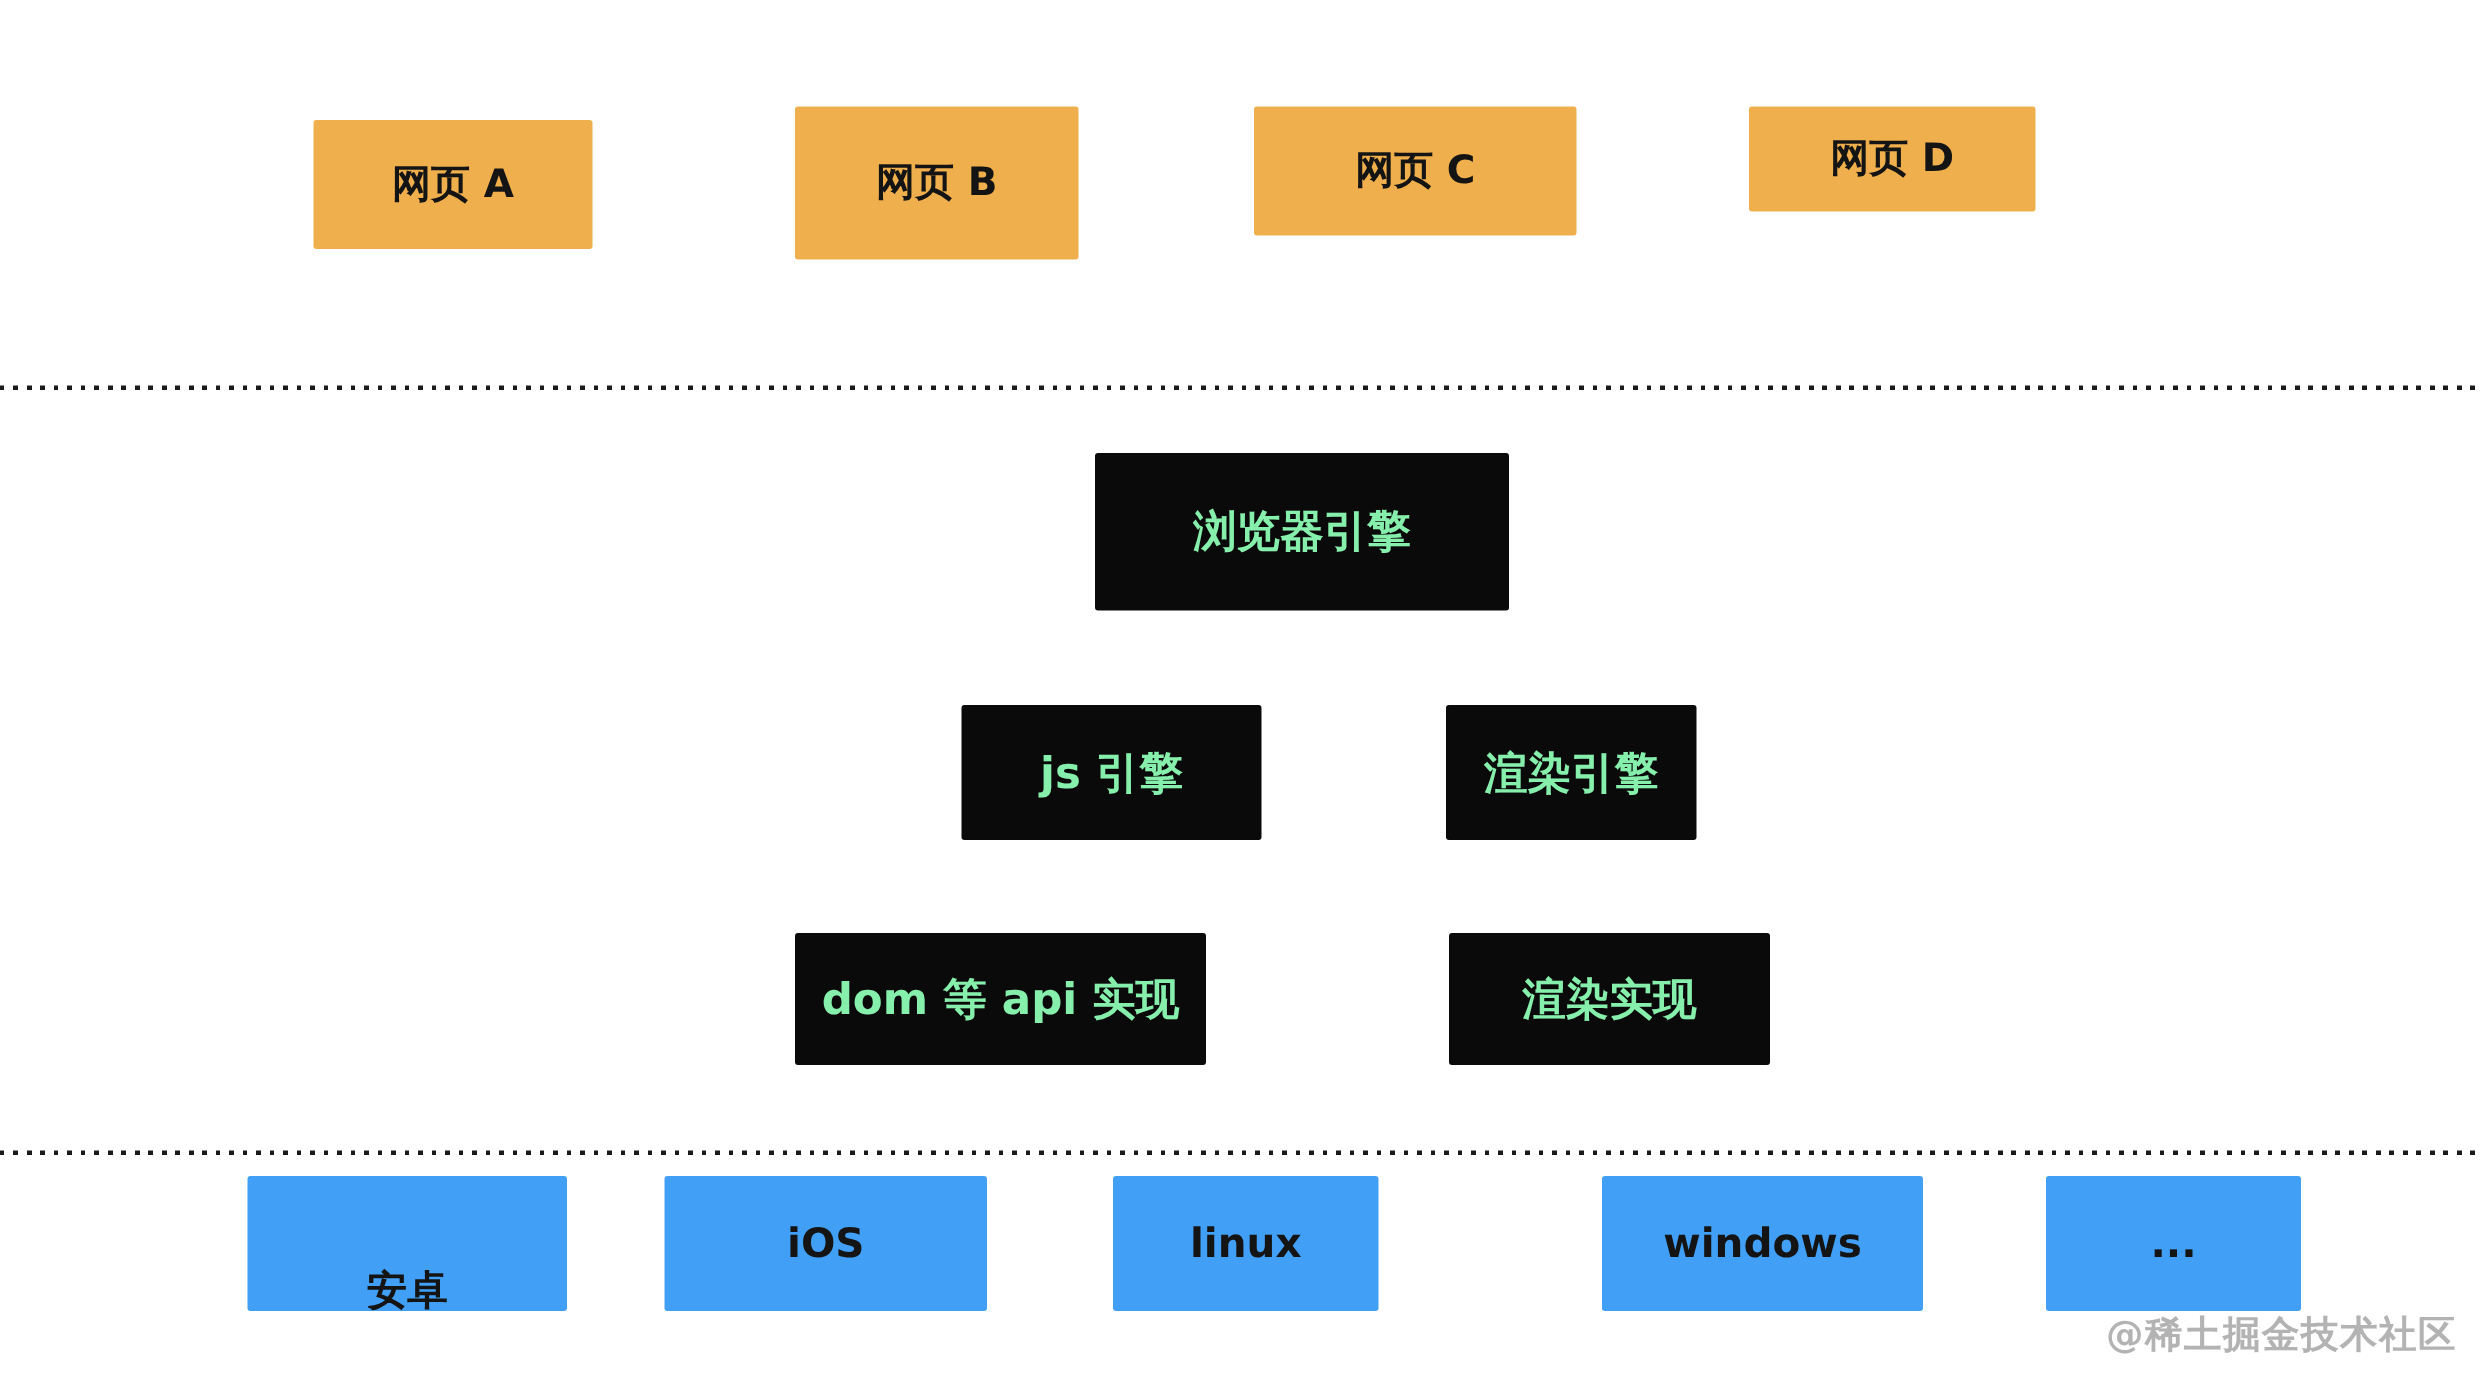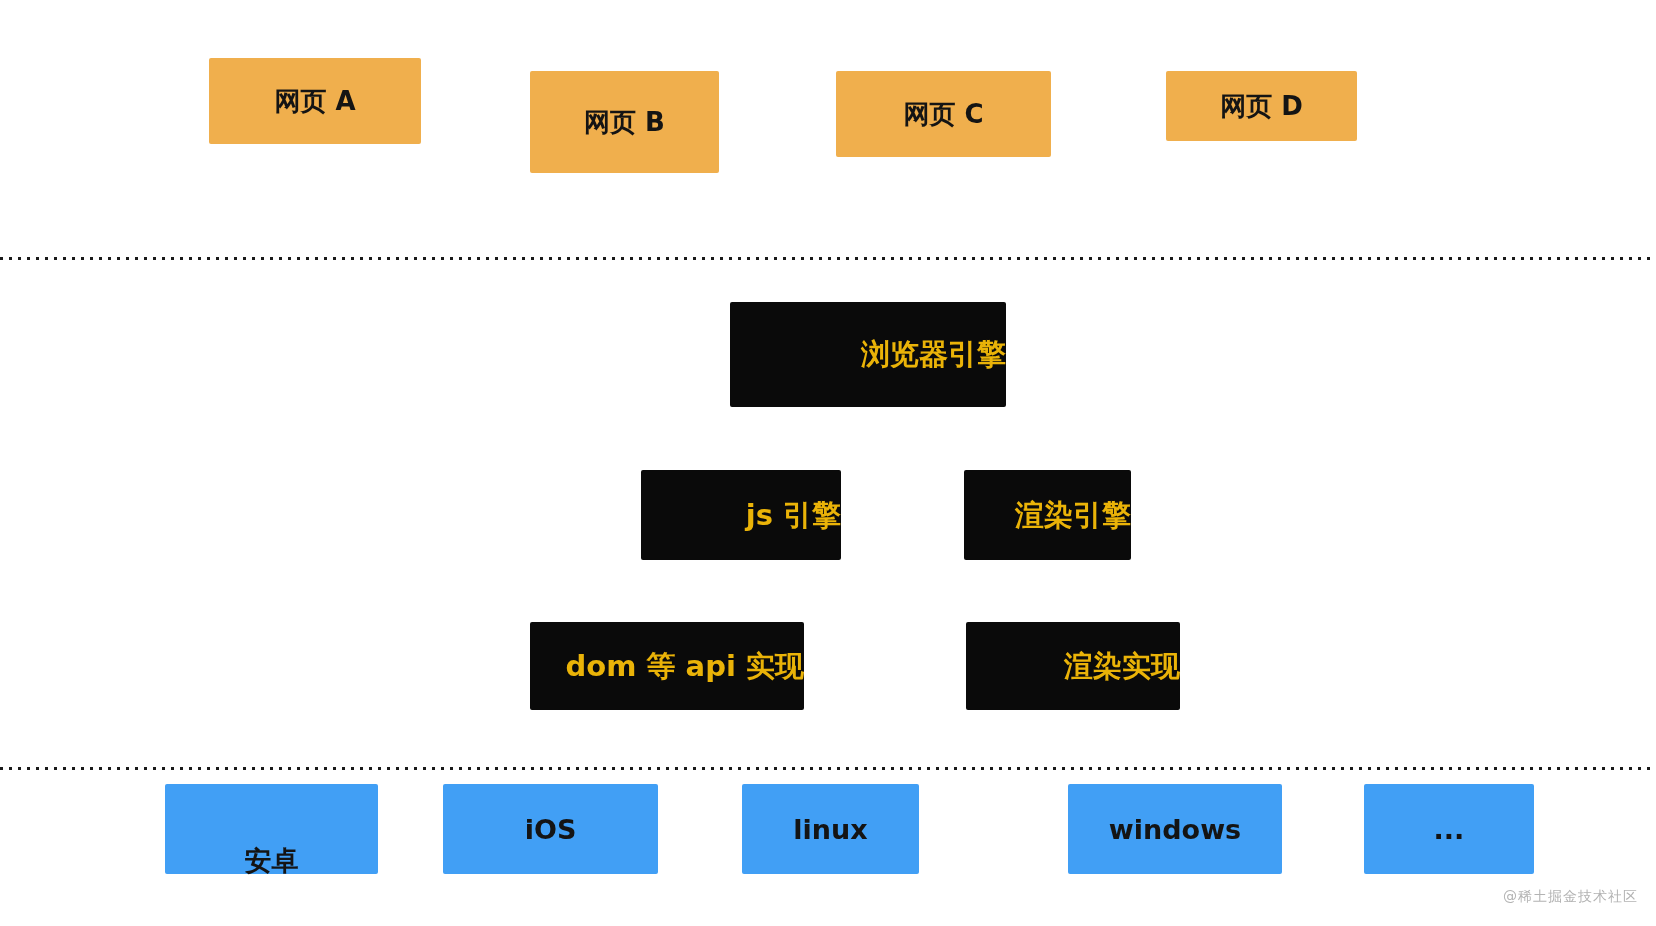--- a/index.html
+++ b/index.html
@@ -26,23 +26,22 @@
     white-space: nowrap;
     line-height: 1;
   }
   .box.orange {
     background: var(--orange, #F0AF4D);
     color: var(--ink, #141414);
     font-size: 26px;
   }
   .box.black {
     background: var(--box-black, #0a0a0a);
-    color: #eab308;
+    color: #86efac;
     font-size: 29px;
-    justify-content: flex-end;
   }
   .box.blue {
     background: var(--blue, #419FF5);
     color: var(--ink, #141414);
     font-size: 27px;
   }
   .dotted-divider {
     position: absolute;
     left: 0;
     width: 100%;
@@ -50,28 +49,28 @@
     background-image: repeating-linear-gradient(
       to right,
       var(--dot, #1a1a1a) 0 3px,
       transparent 3px 9px
     );
   }
   .watermark {
     position: absolute;
     right: 18px;
     bottom: 20px;
-    font-size: 14px;
-    font-weight: normal;
+    font-size: 25px;
+    font-weight: bold;
     color: var(--watermark, #b3b3b3);
     letter-spacing: 1px;
   }
 
   
-  .wp-a { left: 209px;  top: 58px; width: 212px; height: 86px; }
+  .wp-a { left: 209px;  top: 80px; width: 186px; height: 86px; }
   .wp-b { left: 530px;  top: 71px; width: 189px; height: 102px; }
   .wp-c { left: 836px;  top: 71px; width: 215px; height: 86px; }
   .wp-d { left: 1166px; top: 71px; width: 191px; height: 70px; }
 
   .divider-top    { top: 257px; }
   .divider-bottom { top: 767px; }
 
   .browser-engine { left: 730px; top: 302px; width: 276px; height: 105px; }
   .js-engine      { left: 641px; top: 470px; width: 200px; height: 90px;  }
   .render-engine  { left: 964px; top: 470px; width: 167px; height: 90px;  }

